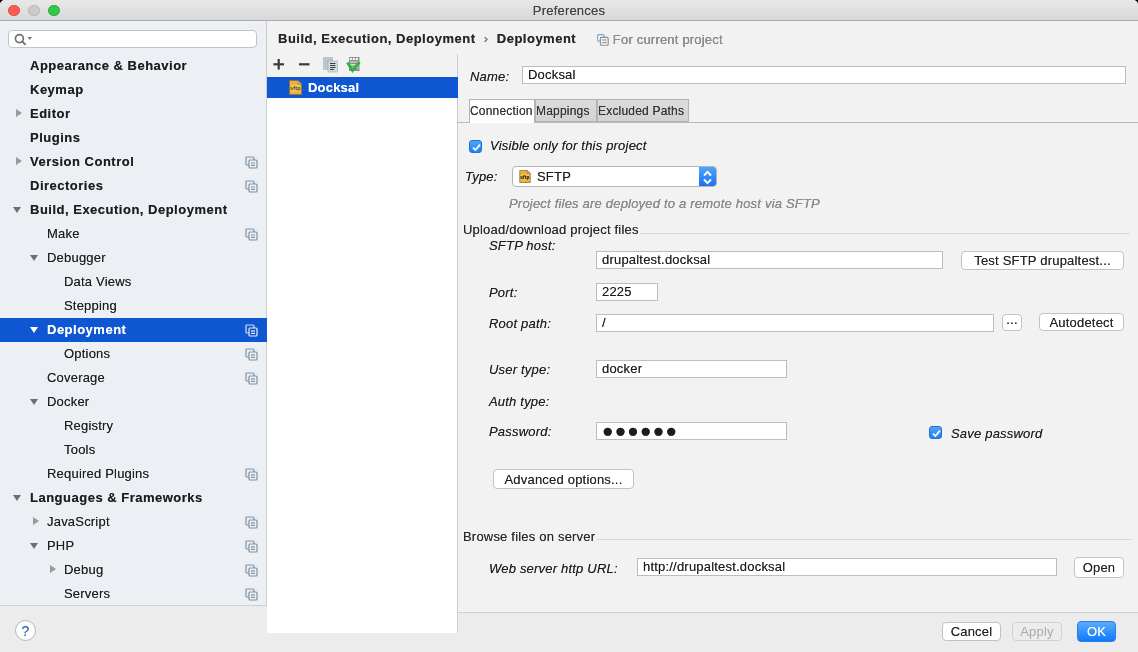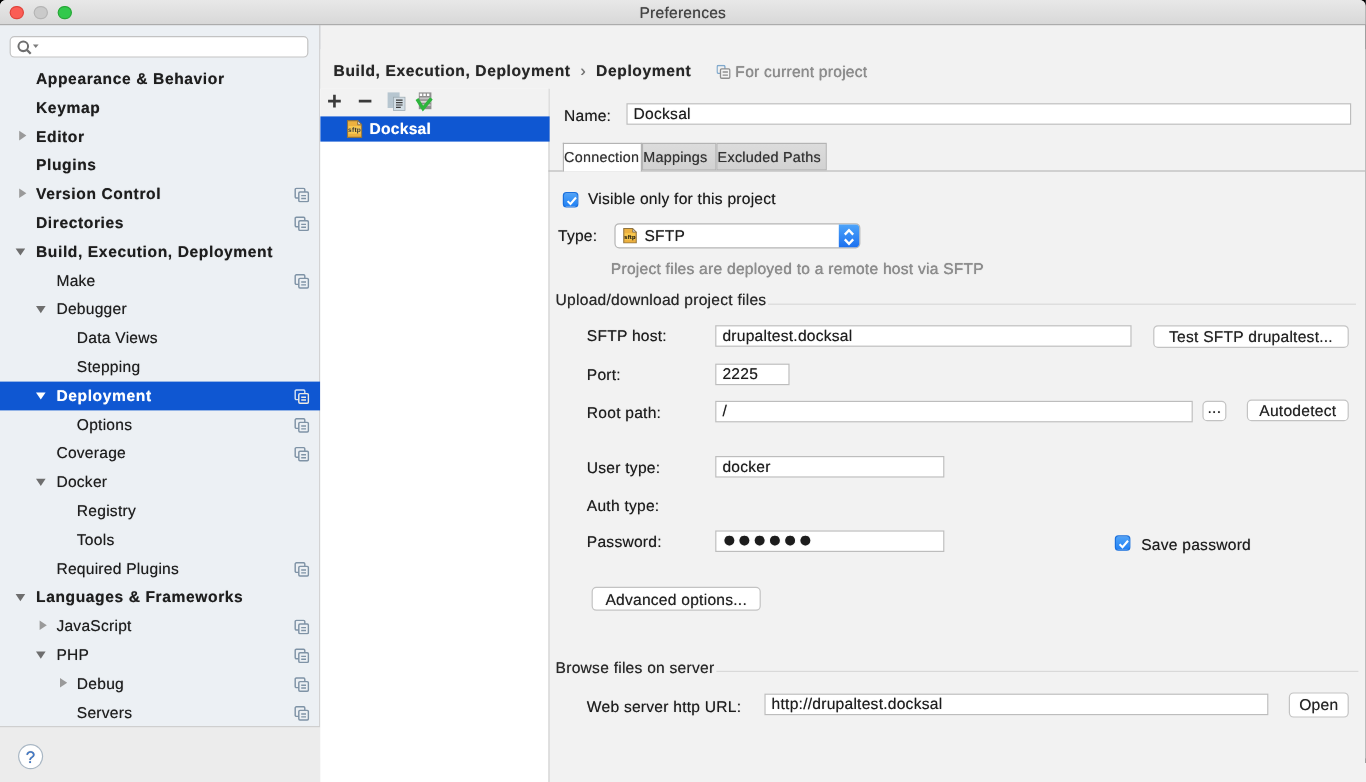--- a/index.html
+++ b/index.html
@@ -37,34 +37,34 @@
 #footer-left { position:absolute; left:0; top:605px; width:267px; height:47px; background:#ececec; border-top:1px solid #cfcfcf; }
 #footer-right { position:absolute; left:267px; top:612px; width:871px; height:40px; background:#ececec; border-top:1px solid #cfcfcf; }
 #help { position:absolute; left:15px; top:14px; width:21px; height:21px; border-radius:50%; background:#fff; border:1px solid #a9b7c4; color:#3d78cc; font-size:14px; text-align:center; line-height:20px; }
 .btn { position:absolute; height:19px; line-height:17px; background:#fff; border:1px solid #c2c2c2; border-radius:4px;
   font-size:13px; text-align:center; color:#232323; font-family:"Liberation Sans",sans-serif; }
 #btn-cancel { left:675px; top:9px; width:59px; }
 #btn-apply { left:745px; top:9px; width:50px; background:#ececec; border-color:#d2d2d2; color:#ababab; text-shadow:none; }
 #btn-ok { left:810px; top:8px; width:39px; height:21px; line-height:19px; background:linear-gradient(#5babf9,#0e7bfe); border-color:#2a7de2; color:#fff; text-shadow:0 0 0.6px rgba(255,255,255,0.6); }
 
 
-#rightarea { position:absolute; left:267px; top:21px; width:871px; height:591px; background:#f2f2f2;margin-top:20px; }
+#rightarea { position:absolute; left:267px; top:21px; width:871px; height:591px; background:#f2f2f2; }
 #crumbs { position:absolute; left:0; top:0; width:871px; height:33px; }
 #crumbs .bc { position:absolute; font-weight:bold; color:#262626; letter-spacing:0.5px; }
 #crumbs .sep { font-weight:normal; color:#777; }
 #crumbs .fcp { position:absolute; color:#8d8d8d; }
 
 
 #midlist { position:absolute; left:0; top:33px; width:191px; height:579px; border-right:1px solid #ccc; background:#fff; }
 #midtoolbar { position:absolute; left:0; top:0; width:190px; height:23px; background:#f2f2f2; }
 #docksal-row { position:absolute; left:0; top:23px; width:191px; height:21px; background:#0f57d2; color:#fff; font-weight:bold; line-height:21px; }
 
 
 #form { position:absolute; left:190px; top:33px; width:681px; height:579px; }
-label.fl { position:absolute; white-space:nowrap; }
+label.fl { position:absolute; white-space:nowrap;font-style:italic; }
 .input { position:absolute; background:#fff; border:1px solid #bdbdbd; line-height:16px; padding-left:5px; white-space:nowrap; overflow:hidden; }
 .gline { position:absolute; height:1px; background:#d9d9d9; }
 .grouplbl { position:absolute; font-size:13px; color:#282828; white-space:nowrap; }
 .pbtn { position:absolute; background:#fff; border:1px solid #c3c3c3; border-radius:4px; text-align:center; font-size:13px; color:#232323; }
 
 
 #tabs { position:absolute; left:10px; top:45px; height:24px; }
 .tab { position:absolute; top:0; height:23px; border:1px solid #b4b4b4; background:linear-gradient(#dcdcdc,#d2d2d2); font-size:12px; line-height:22px; color:#333; }
 .tab.active { background:#fff; border-bottom:none; height:24px; z-index:2; }
 #tabline { position:absolute; left:0px; top:68px; width:681px; height:1px; background:#b9b9b9; }
@@ -242,20 +242,25 @@
   <div id="titlebar">
     <div class="title">Preferences</div>
     <div class="tl" id="tl-red"></div>
     <div class="tl" id="tl-gray"></div>
     <div class="tl" id="tl-green"></div>
   </div>
 
   <div id="footer-left">
       <div id="help">?</div>
     </div>
+  <div id="footer-right">
+    <div class="btn" id="btn-cancel">Cancel</div>
+    <div class="btn" id="btn-apply">Apply</div>
+    <div class="btn" id="btn-ok">OK</div>
+  </div>
 
   <div id="rightarea">
     <div id="crumbs">
       <span class="bc" style="left:11px;top:10px">Build, Execution, Deployment&nbsp; <span class="sep">›</span>&nbsp; Deployment</span>
       <span class="fcp" style="left:330px;top:11px"><svg width="12" height="12" viewBox="0 0 12 12" style="vertical-align:-2px">
             <rect x="0.6" y="0.6" width="6.5" height="6.5" rx="1" fill="none" stroke="#7fa8cc" stroke-width="1.1"></rect>
             <rect x="3.4" y="3.4" width="7.8" height="7.8" rx="1" fill="#f4f4f4" stroke="#8e8e8e" stroke-width="1.1"></rect>
             <line x1="5.2" y1="6" x2="9.6" y2="6" stroke="#8e8e8e" stroke-width="1.1"></line>
             <line x1="5.2" y1="8.6" x2="9.6" y2="8.6" stroke="#8e8e8e" stroke-width="1.1"></line>
           </svg> For current project</span>
@@ -334,21 +339,21 @@
               <path d="M2 6.5 L5.5 2.8 L9 6.5" fill="none" stroke="#fff" stroke-width="1.9"></path>
               <path d="M2 10.5 L5.5 14.2 L9 10.5" fill="none" stroke="#fff" stroke-width="1.9"></path>
             </svg>
           </div>
   </div>
   <label class="fl" style="left:52px;top:142px;color:#8e8e8e">Project files are deployed to a remote host via SFTP</label>
 
   <span class="grouplbl" style="left:6px;top:168px">Upload/download project files</span>
   <div class="gline" style="left:183px;top:179px;width:490px"></div>
 
-  <label class="fl" style="left:32px;top:198px">SFTP host:</label>
+  <label class="fl" style="left:32px;top:184px">SFTP host:</label>
   <div class="input" style="left:139px;top:197px;width:347px;height:18px">drupaltest.docksal</div>
   <div class="pbtn" style="left:504px;top:197px;width:163px;height:19px;line-height:18px">Test SFTP drupaltest...</div>
 
   <label class="fl" style="left:32px;top:231px">Port:</label>
   <div class="input" style="left:139px;top:229px;width:62px;height:18px">2225</div>
 
   <label class="fl" style="left:32px;top:262px">Root path:</label>
   <div class="input" style="left:139px;top:260px;width:398px;height:18px">/</div>
   <div class="pbtn" style="left:545px;top:260px;width:20px;height:17px;line-height:10px">...</div>
   <div class="pbtn" style="left:582px;top:259px;width:85px;height:18px;line-height:17px">Autodetect</div>

